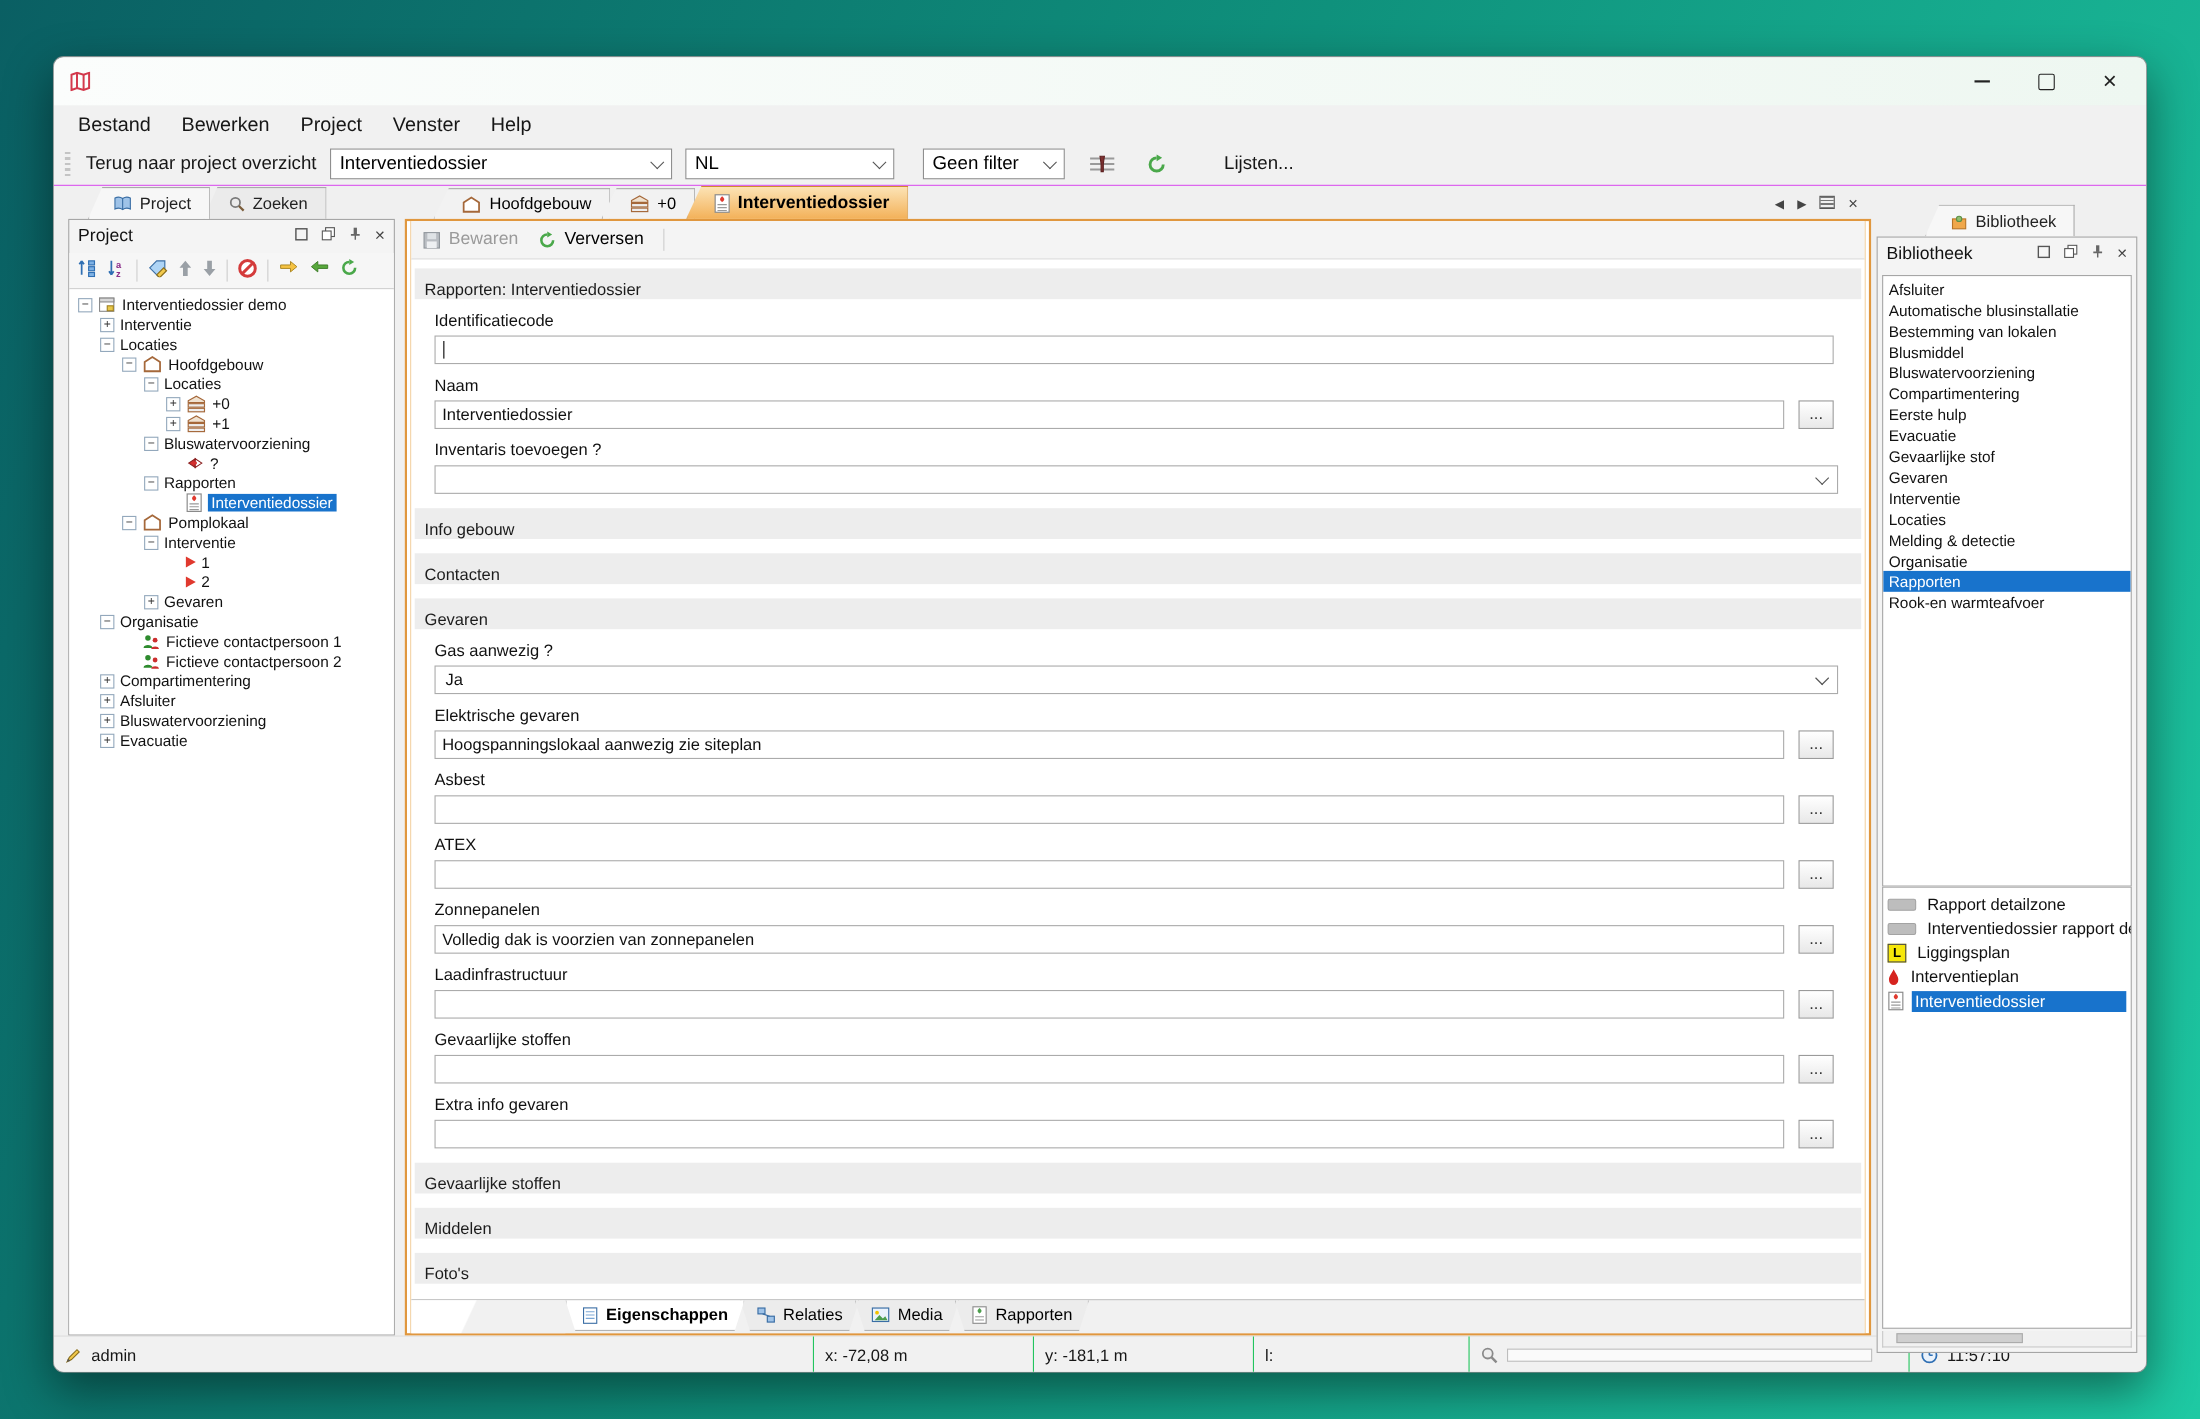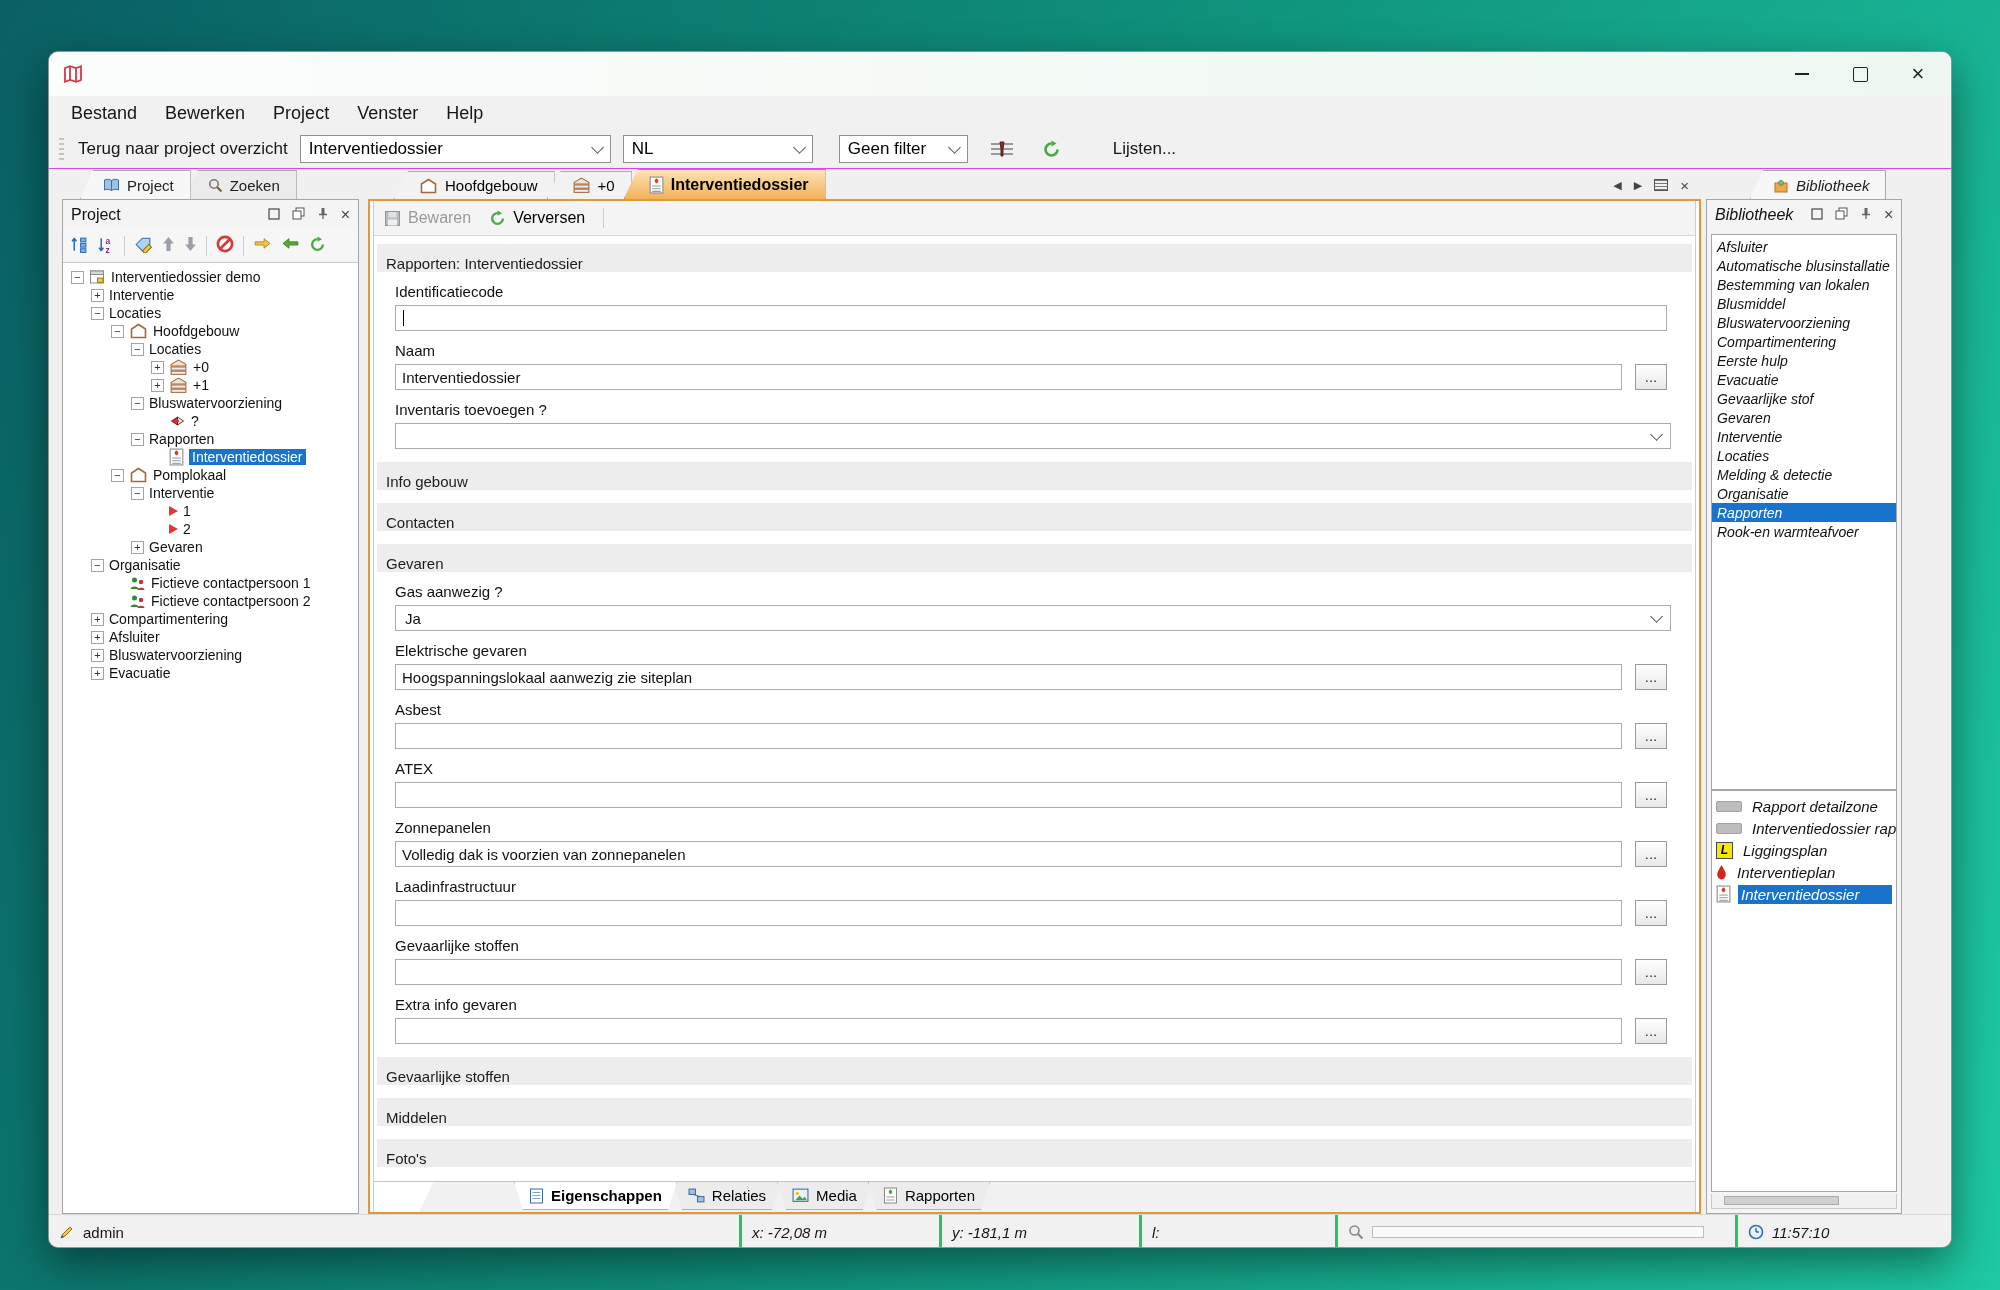--- a/index.html
+++ b/index.html
@@ -44,21 +44,21 @@
   .ind{width:20px;flex:0 0 20px;}
   .tbox{width:13px;height:13px;border:1px solid #93a8bc;display:flex;align-items:center;justify-content:center;
     font-size:11px;line-height:10px;background:#fff;color:#333;flex:0 0 13px;margin-right:5px;box-sizing:border-box;}
   .tspace{width:18px;flex:0 0 18px;}
   .tree-row .ic{margin-right:5px;display:inline-flex;}
   .sel-label{background:#1873cc;color:#fff;padding:0 3px;}
   .ic{display:inline-flex;align-items:center;justify-content:center;}
   
   .left-pane{position:absolute;left:13px;top:0;width:297px;height:100%;}
   .center-pane{position:absolute;left:319px;top:0;width:1333px;height:100%;}
-  .right-pane{position:absolute;left:1657px;top:0;width:196px;height:100%;font-style:italic;}
+  .right-pane{position:absolute;left:1657px;top:16px;width:237px;height:100%;}
   
   .center-tabs{height:30px;display:flex;align-items:flex-end;padding-left:26px;position:relative;}
   .ctab{height:27px;display:flex;align-items:center;gap:7px;padding:0 16px 0 24px;font-size:15px;
     border:1px solid #a9a9a9;border-bottom:none;background:#f2f2f2;
     clip-path:polygon(14px 0,100% 0,100% 100%,0 100%);margin-right:-8px;}
   .ctab.active{background:linear-gradient(#fce3b5,#f3b159);border-color:#cf8b2e;font-weight:bold;font-size:16px;z-index:2;height:29px;}
   .strip-icons{position:absolute;right:12px;bottom:6px;display:flex;gap:12px;align-items:center;color:#3a3a3a;font-size:11px;}
   .winlist-glyph{width:12px;height:10px;border:1px solid #555;background:repeating-linear-gradient(180deg,#777 0 1px,transparent 1px 3px);}
   .center-panel{position:absolute;top:30px;left:0;right:0;bottom:0;border:2px solid #e0973e;background:#fff;}
   .center-inner{position:absolute;top:0;bottom:0;left:3px;right:3px;border-left:1px solid #f0c78c;border-right:1px solid #f0c78c;display:flex;flex-direction:column;}
@@ -91,21 +91,21 @@
   .dl-item .ic{margin-right:7px;flex:0 0 auto;}
   .dl-label{padding:1px 3px;}
   .dl-label.selected{background:#1873cc;color:#fff;flex:1;}
   .zone-bar{width:24px;height:9px;background:#bdbdbd;border:1px solid #a3a3a3;border-radius:2px;display:inline-block;}
   .lplan{width:15px;height:15px;background:#f6e70a;border:1px solid #4a4a4a;color:#000;font-weight:bold;font-size:12px;display:flex;align-items:center;justify-content:center;}
   .hscroll{height:14px;background:#f1f1f1;border:1px solid #c9c9c9;border-top:none;position:relative;flex:0 0 14px;}
   .hthumb{position:absolute;left:12px;top:2px;width:115px;height:9px;background:#cfcfcf;border:1px solid #ababab;box-sizing:border-box;}
   
   .statusbar{height:34px;background:#f1f1f1;display:flex;align-items:center;font-size:15px;border-top:1px solid #d9d9d9;color:#161616;}
   .scell{height:100%;display:flex;align-items:center;padding-left:10px;box-sizing:border-box;}
-  .scell + .scell{border-left:3px solid #22c55e;font-style:italic;}
+  .scell + .scell{border-left:1px solid #22c55e;}
   .c-user{width:690px;gap:8px;}
   .c-x{width:200px;}
   .c-y{width:200px;}
   .c-l{width:196px;}
   .c-zoom{width:400px;gap:8px;}
   .c-time{flex:1;gap:8px;}
   .ztrack{width:330px;height:10px;border:1px solid #bdbdbd;background:#fafafa;}
   .flag-tri{width:0;height:0;border-left:9px solid #e0392e;border-top:5px solid transparent;border-bottom:5px solid transparent;display:inline-block;}
 </style>
 </head>

